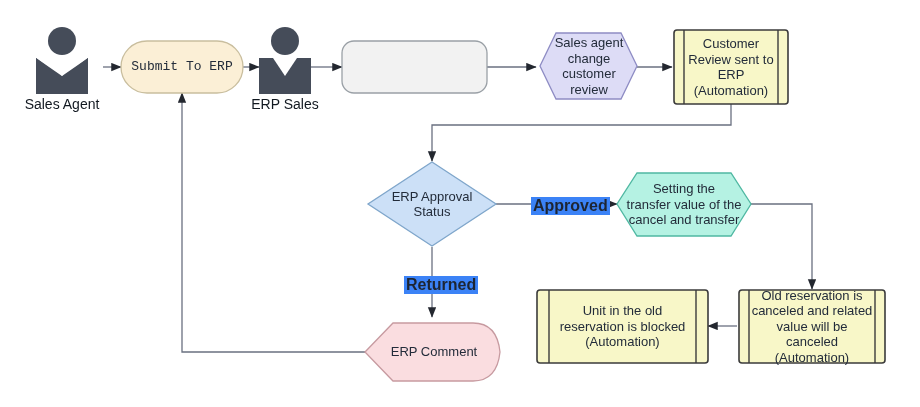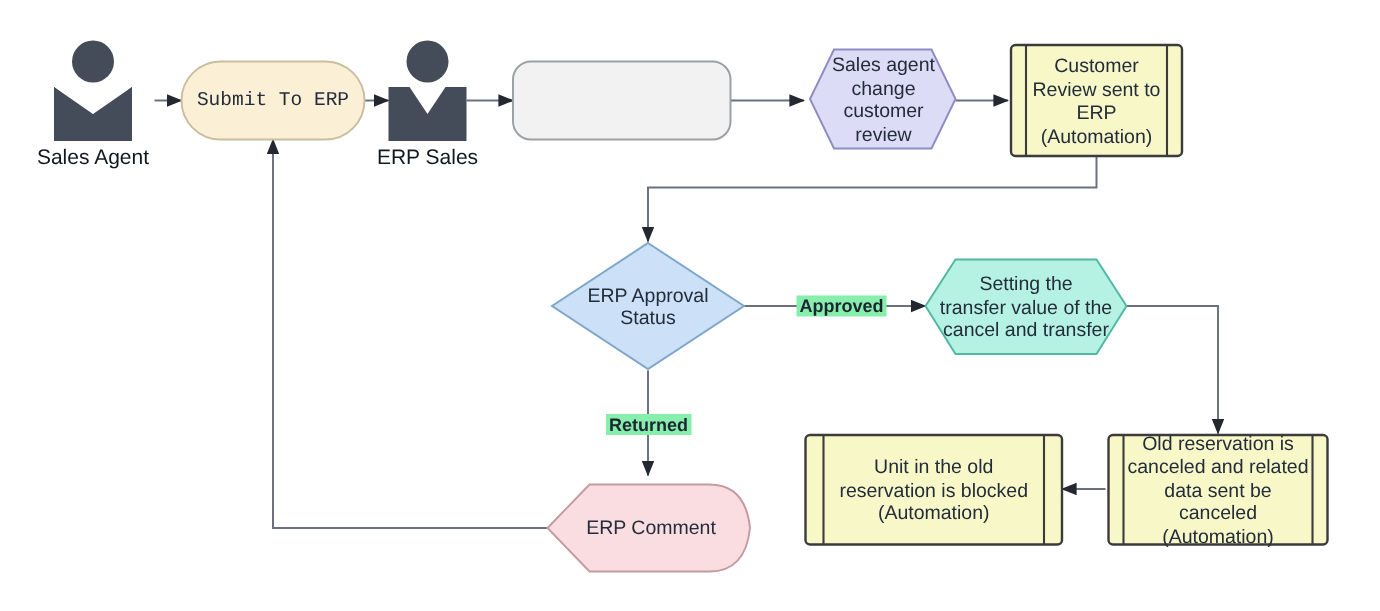--- a/index.html
+++ b/index.html
@@ -36,24 +36,24 @@
   }
   .actor-caption {
     position: absolute;
     text-align: center;
     color: #111820;
     font-size: 14px;
     line-height: 16px;
   }
   .edge-label {
     position: absolute;
-    font-size: 12px;
+    font-size: 16px;
     font-weight: bold;
     color: #1d2532;
-    background: #86efac;
+    background: #3b82f6;
     padding: 0 2px;
     text-align: center;
     white-space: nowrap;
   }
 </style>
 </head>
 <body>
 
 <div id="canvas">
 
@@ -151,21 +151,21 @@
 
   <div class="node-label" style="left:622px; top:173px; width:124px; height:63px;">Setting the
 transfer value of the
 cancel and transfer</div>
 
   <div class="node-label" style="left:372px; top:163px; width:120px; height:82px;">ERP Approval
 Status</div>
 
   <div class="node-label" style="left:749px; top:290px; width:126px; height:73px;">Old reservation is
 canceled  and related
-data sent be canceled
+value will be canceled
 (Automation)</div>
 
   <div class="node-label" style="left:549px; top:290px; width:147px; height:73px;">Unit in the old
 reservation is blocked
 (Automation)</div>
 
   <div class="node-label" style="left:375px; top:323px; width:118px; height:58px;">ERP Comment</div>
 
   <div class="edge-label" style="left:531px; top:197px;">Approved</div>
 

